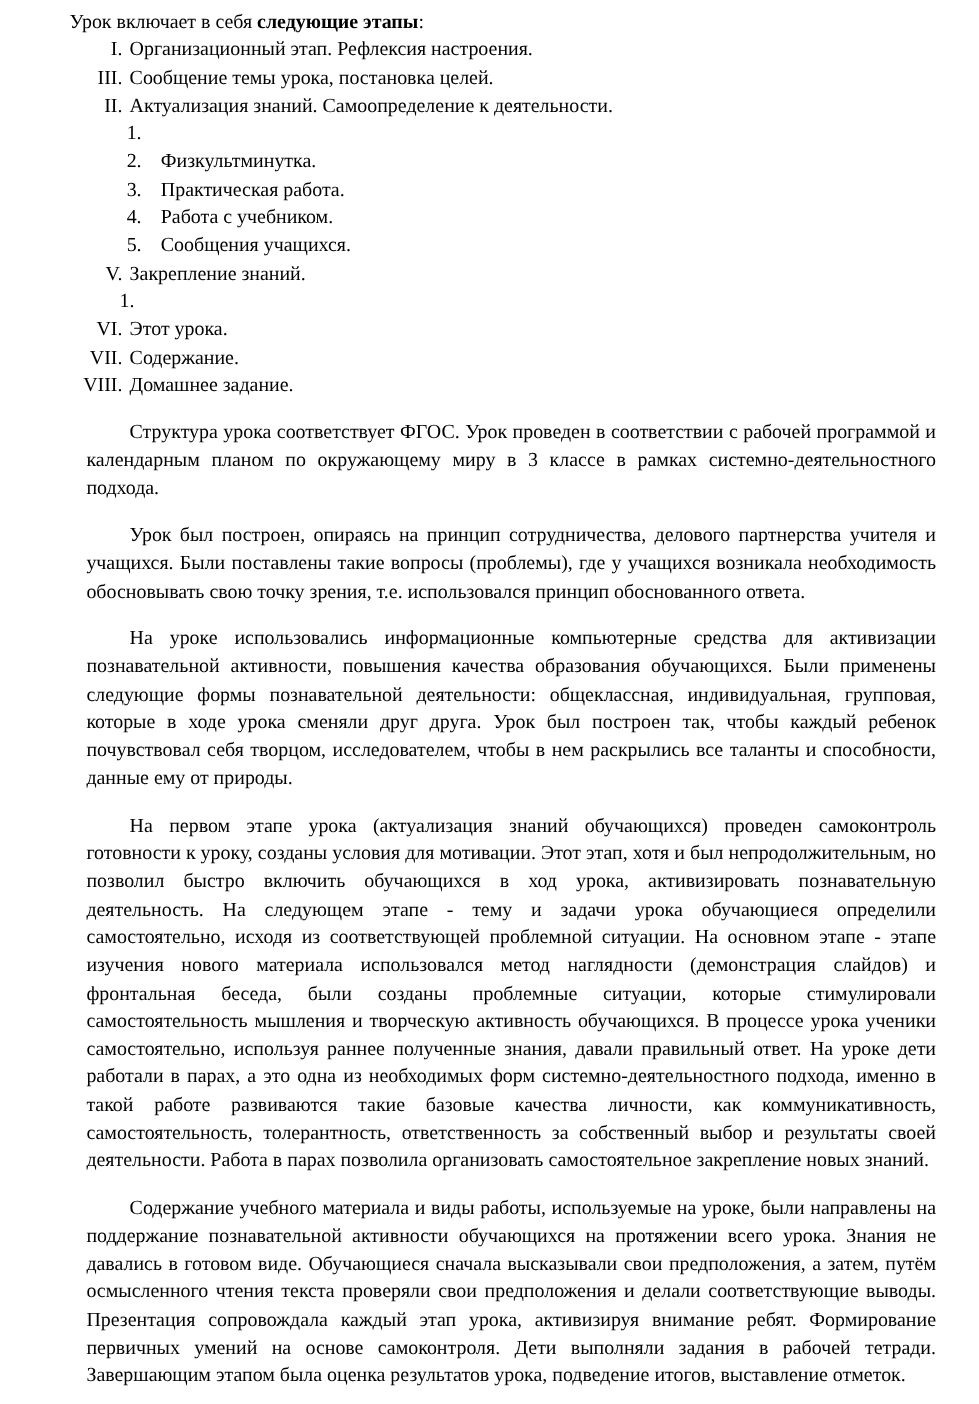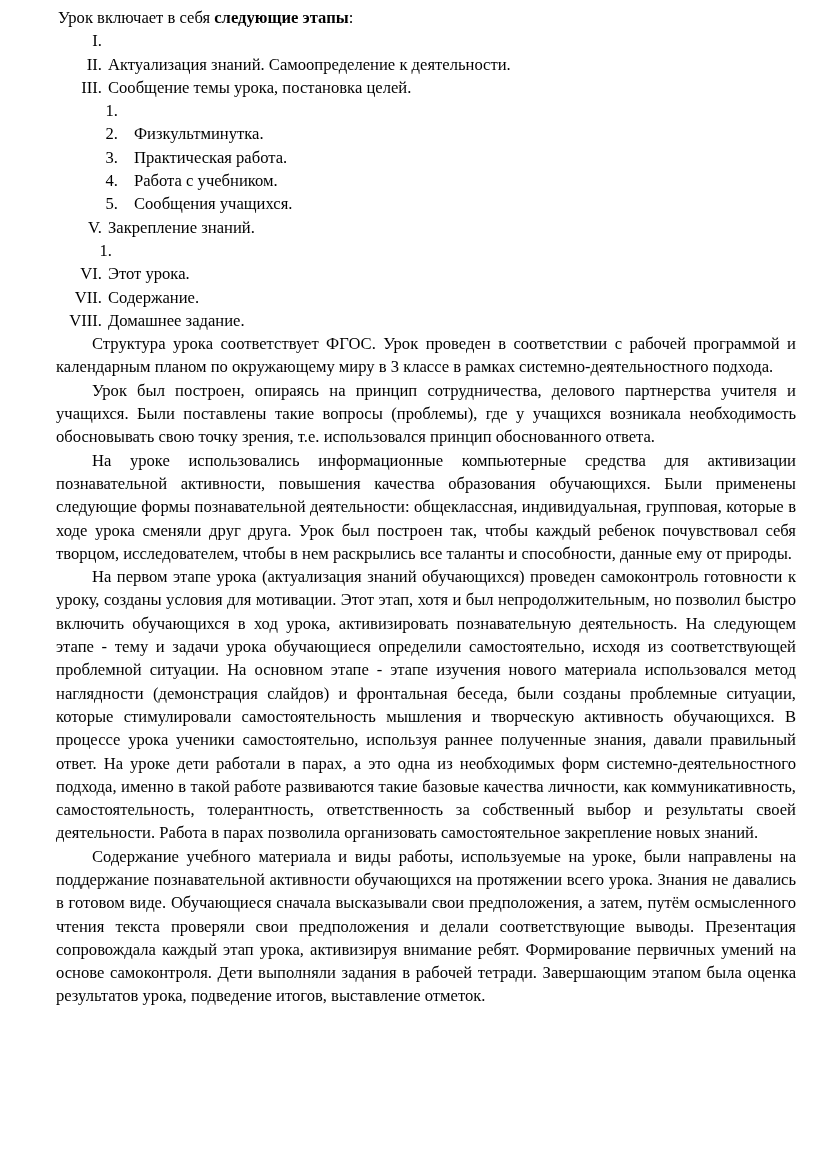--- a/index.html
+++ b/index.html
@@ -79,21 +79,21 @@
   .sub-text { flex: 0 1 auto; }
 
   
   .sub-item-tight .sub-marker {
     width: 56px;
     padding-right: 5px;
   }
 
   
   .para {
-    margin: 0;
+    margin: 16px;
     text-align: justify;
     text-justify: inter-word;
     text-indent: 36px;
     padding-right: 2px;
     hyphens: none;
   }
   .para:last-child {
     text-align: justify;
   }
 </style>
@@ -101,28 +101,29 @@
 <body>
 
 <div class="page">
   <div class="doc-body">
 
     <p class="intro-line"><span>Урок включает в себя </span><b>следующие этапы</b><span>:</span></p>
 
     <ul class="roman-list">
       <li class="roman-item">
         <span class="roman-marker">I.</span>
+        <span class="roman-text">Организационный этап. Рефлексия настроения.</span>
+      </li>
+      <li class="roman-item">
+        <span class="roman-marker">III.</span>
+        <span class="roman-text">Сообщение темы урока, постановка целей.</span>
       </li>
       <li class="roman-item">
         <span class="roman-marker">II.</span>
         <span class="roman-text">Актуализация знаний. Самоопределение к деятельности.</span>
-      </li>
-      <li class="roman-item">
-        <span class="roman-marker">III.</span>
-        <span class="roman-text">Сообщение темы урока, постановка целей.</span>
       </li>
     </ul>
 
     <ul class="sub-list">
       <li class="sub-item">
         <span class="sub-marker">1.</span>
       </li>
       <li class="sub-item">
         <span class="sub-marker">2.</span>
         <span class="sub-text">Физкультминутка.</span>

